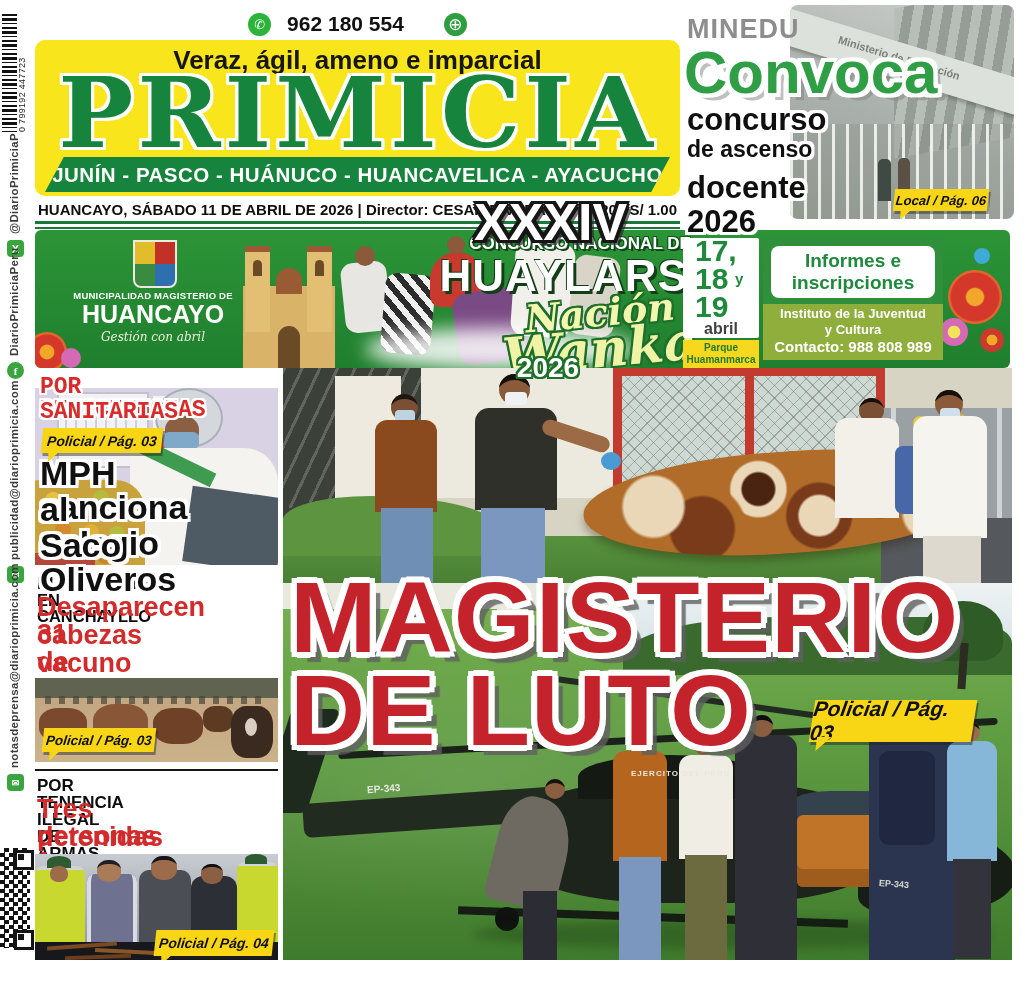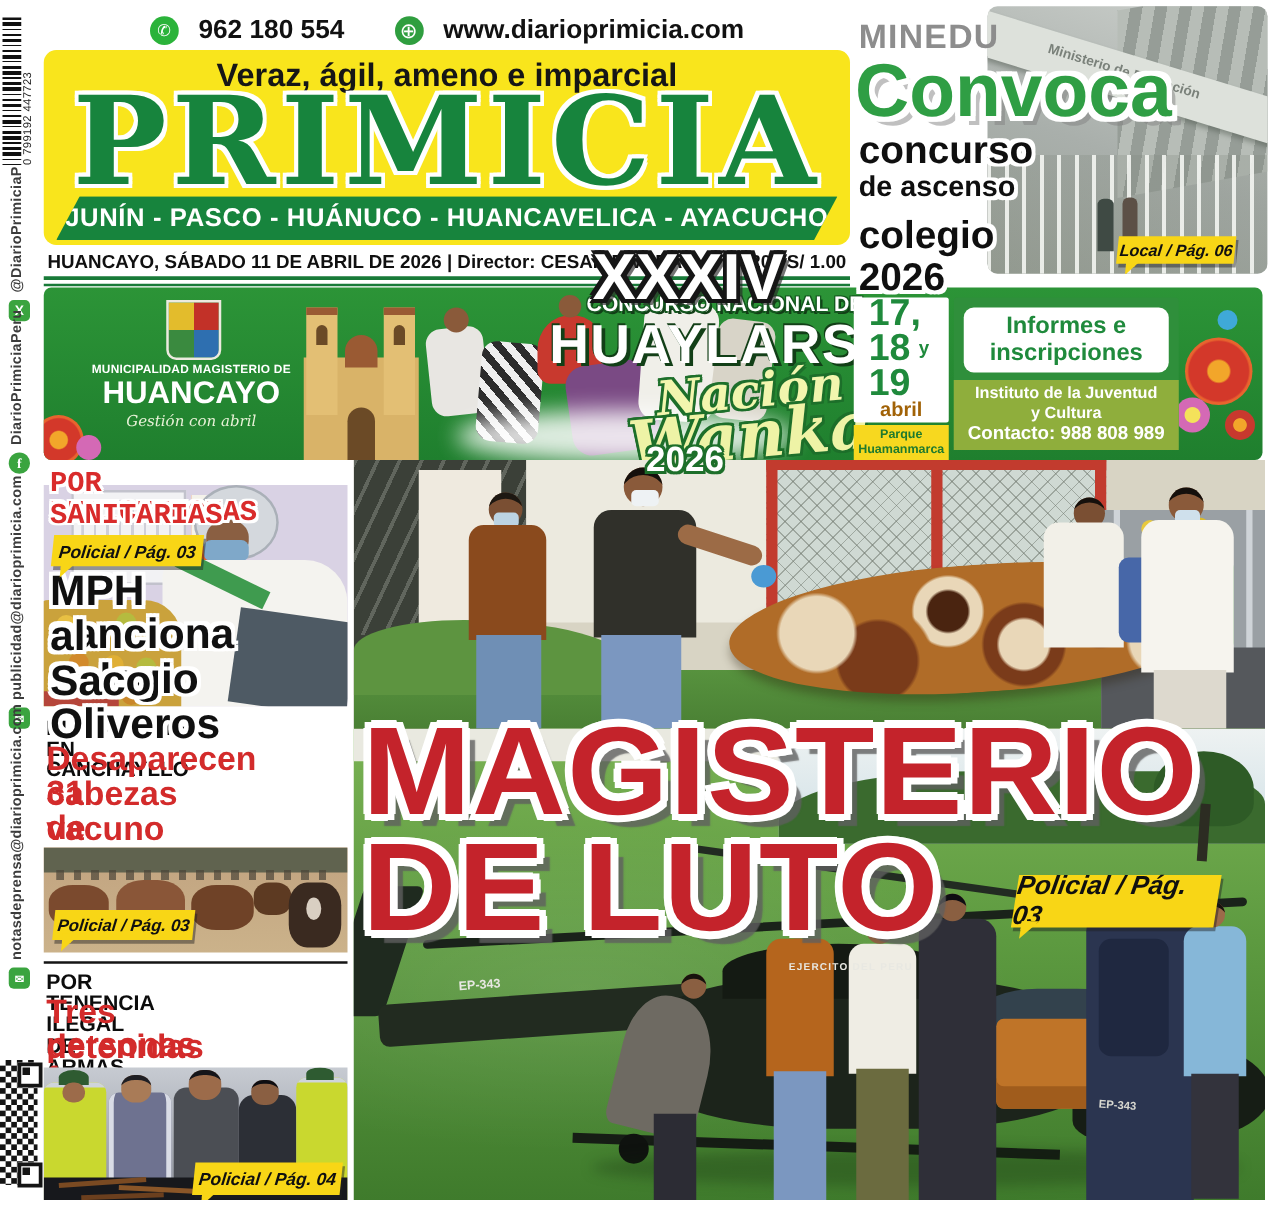--- a/index.html
+++ b/index.html
@@ -44,21 +44,20 @@
       <div class="abs" data-name="qr-finder-dot" style="left:18px;top:6px;width:6px;height:6px;background:#141414;"></div>
       <div class="abs" data-name="qr-finder" style="left:14px;top:82px;width:14px;height:14px;border:3px solid #141414;background:#fff;"></div>
       <div class="abs" data-name="qr-finder-dot" style="left:18px;top:86px;width:6px;height:6px;background:#141414;"></div>
     </div>
   </aside>
 
   <header class="abs" data-name="contact-row" style="left:35px;top:10px;width:645px;height:28px;display:flex;align-items:center;justify-content:center;gap:16px;">
     <div data-name="whatsapp-icon" style="width:23px;height:23px;border-radius:50%;background:#2bb33a;color:#fff;display:flex;align-items:center;justify-content:center;font-size:13px;">✆</div>
     <span data-name="contact-phone" style="font-size:21px;font-weight:800;">962 180 554</span>
     <div data-name="globe-icon" style="width:23px;height:23px;border-radius:50%;background:#2f9e3f;color:#fff;display:flex;align-items:center;justify-content:center;font-size:17px;margin-left:24px;">⊕</div>
-    <span data-name="website-url" style="font-size:21px;font-weight:800;">www.diarioprimicia.com</span>
   </header>
 
   <section class="abs" data-name="masthead" style="left:35px;top:40px;width:645px;height:156px;background:#f9e51c;border-radius:10px;">
     <div class="abs" data-name="masthead-slogan" style="left:0;top:5px;width:645px;text-align:center;font-size:26px;font-weight:800;color:#161616;">Veraz, ágil, ameno e imparcial</div>
     <div class="abs" data-name="masthead-title" style="left:0;top:22px;width:645px;text-align:center;font-family:'DejaVu Serif',serif;font-weight:bold;font-size:100px;line-height:1.02;color:#17843d;letter-spacing:4px;transform:scaleY(.98);">PRIMICIA</div>
     <div class="abs" data-name="masthead-regions-band" style="left:10px;bottom:4px;width:625px;height:35px;background:#17843d;clip-path:polygon(3% 0,100% 0,97% 100%,0 100%);display:flex;align-items:center;justify-content:center;">
       <span data-name="masthead-regions" style="color:#fff;font-size:20.5px;font-weight:800;letter-spacing:.5px;">JUNÍN - PASCO - HUÁNUCO - HUANCAVELICA - AYACUCHO</span>
     </div>
   </section>
 
@@ -84,21 +83,21 @@
       <div class="abs" data-name="person-silhouette" style="left:88px;bottom:18px;width:13px;height:42px;background:#3f4a44;border-radius:5px 5px 0 0;"></div>
       <div class="abs" data-name="person-silhouette" style="left:108px;bottom:16px;width:12px;height:45px;background:#5c5046;border-radius:5px 5px 0 0;"></div>
       <div class="badge abs" data-name="minedu-badge" style="right:26px;bottom:8px;width:94px;height:22px;font-size:13px;">
         <span data-name="minedu-badge-label">Local / Pág. 06</span>
       </div>
     </div>
     <div class="abs" data-name="minedu-kicker" style="left:3px;top:14px;font-size:27px;font-weight:800;color:#8d8d8d;letter-spacing:1px;z-index:5;">MINEDU</div>
     <div class="abs ow3 khead" data-name="minedu-deck-line" style="left:3px;top:104px;font-size:31px;color:#0f0f0f;z-index:5;">concurso</div>
     <div class="abs owgr" data-name="minedu-headline" style="left:0px;top:38px;font-size:60px;font-weight:800;color:#2f9e44;z-index:5;">Convoca</div>
     <div class="abs ow3 khead" data-name="minedu-deck-line" style="left:3px;top:138px;font-size:23px;color:#0f0f0f;z-index:5;">de ascenso</div>
-    <div class="abs ow3 khead" data-name="minedu-deck-line" style="left:3px;top:172px;font-size:31px;color:#0f0f0f;z-index:5;">colegio</div>
+    <div class="abs ow3 khead" data-name="minedu-deck-line" style="left:3px;top:172px;font-size:31px;color:#0f0f0f;z-index:5;">docente</div>
     <div class="abs ow3 khead" data-name="minedu-deck-line" style="left:3px;top:206px;font-size:31px;color:#0f0f0f;z-index:5;">2026</div>
   </section>
 
   <section class="abs" data-name="huaylarsh-banner" style="left:35px;top:230px;width:975px;height:138px;background:linear-gradient(#2c9437,#1f7f2e);border-radius:6px;overflow:hidden;z-index:2;">
 
     <div class="abs" data-name="municipality-block" style="left:18px;top:8px;width:200px;height:125px;">
       <div class="abs" data-name="municipality-shield" style="left:80px;top:2px;width:40px;height:44px;border:2px solid #eceadf;background:conic-gradient(#c23128 0 25%,#2e6fb0 0 50%,#3a8a3f 0 75%,#e3bc2c 0 100%);border-radius:0 0 8px 8px;"></div>
       <div class="abs" data-name="municipality-name-line1" style="left:0;top:52px;width:200px;text-align:center;font-size:9.5px;font-weight:700;color:#fff;letter-spacing:.2px;">MUNICIPALIDAD MAGISTERIO DE</div>
       <div class="abs" data-name="municipality-name-line2" style="left:0;top:62px;width:200px;text-align:center;font-size:25px;font-weight:800;color:#fff;">HUANCAYO</div>
       <div class="abs" data-name="municipality-tagline" style="left:0;top:92px;width:200px;text-align:center;font-family:'DejaVu Serif',serif;font-style:italic;font-size:12px;color:#e9f2d8;">Gestión con abril</div>
@@ -130,21 +129,21 @@
     <div class="abs odk" data-name="banner-kicker" style="left:380px;top:4px;width:330px;text-align:center;font-size:17px;font-weight:800;color:#fff;z-index:6;">CONCURSO NACIONAL DE</div>
     <div class="abs" data-name="banner-title" style="left:355px;top:21px;width:380px;text-align:center;font-size:44px;font-weight:800;color:#fff;letter-spacing:1px;z-index:6;text-shadow:3px 3px 0 #123f17,-1px -1px 0 #123f17;">HUAYLARSH</div>
     <div class="abs ogr" data-name="banner-script-line1" style="left:455px;top:60px;width:220px;text-align:center;font-family:'DejaVu Serif',serif;font-style:italic;font-weight:bold;font-size:38px;color:#f2f6ae;transform:rotate(-5deg);z-index:6;">Nación</div>
     <div class="abs ogr" data-name="banner-script-line2" style="left:415px;top:88px;width:300px;text-align:center;font-family:'DejaVu Serif',serif;font-style:italic;font-weight:bold;font-size:52px;color:#eef3a6;transform:rotate(-5deg);z-index:6;">Wanka</div>
 
     <div class="abs" data-name="event-dates-box" style="left:648px;top:8px;width:76px;height:100px;background:#fff;border-radius:2px;z-index:7;">
       <div class="abs" data-name="date-17" style="left:12px;top:-4px;font-size:30px;font-weight:800;color:#1f8a3c;">17,</div>
       <div class="abs" data-name="date-18" style="left:12px;top:24px;font-size:30px;font-weight:800;color:#1f8a3c;">18</div>
       <div class="abs" data-name="date-conj" style="left:52px;top:32px;font-size:15px;font-weight:800;color:#1f8a3c;">y</div>
       <div class="abs" data-name="date-19" style="left:12px;top:52px;font-size:30px;font-weight:800;color:#1f8a3c;">19</div>
-      <div class="abs" data-name="date-month" style="left:0;top:82px;width:76px;text-align:center;font-size:16px;font-weight:800;color:#a16207;">abril</div>
+      <div class="abs" data-name="date-month" style="left:0;top:82px;width:76px;text-align:center;font-size:16px;font-weight:800;color:#404040;">abril</div>
     </div>
     <div class="abs" data-name="event-venue-badge" style="left:648px;top:110px;width:76px;height:26px;background:#f7d81f;text-align:center;line-height:1.15;padding-top:2px;z-index:7;">
       <span data-name="venue-line1" style="display:block;font-size:10px;font-weight:800;color:#1f7a2e;">Parque</span>
       <span data-name="venue-line2" style="display:block;font-size:10px;font-weight:800;color:#1f7a2e;">Huamanmarca</span>
     </div>
 
     <div class="abs" data-name="info-panel" style="left:728px;top:8px;width:180px;height:122px;background:#2f8f3b;border-radius:3px;z-index:7;">
       <div class="abs" data-name="info-title-box" style="left:8px;top:8px;width:164px;height:52px;background:#fff;border-radius:8px;text-align:center;padding-top:4px;box-sizing:border-box;">
         <span data-name="info-title-line1" style="display:block;font-size:19px;font-weight:800;color:#1f8a3c;line-height:1.15;">Informes e</span>
         <span data-name="info-title-line2" style="display:block;font-size:19px;font-weight:800;color:#1f8a3c;line-height:1.15;">inscripciones</span>

